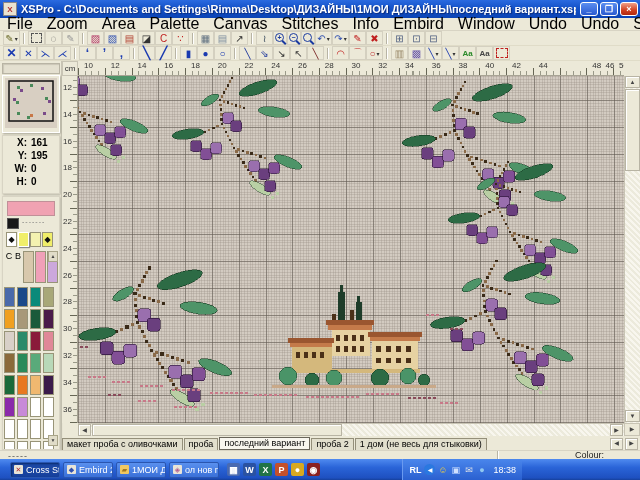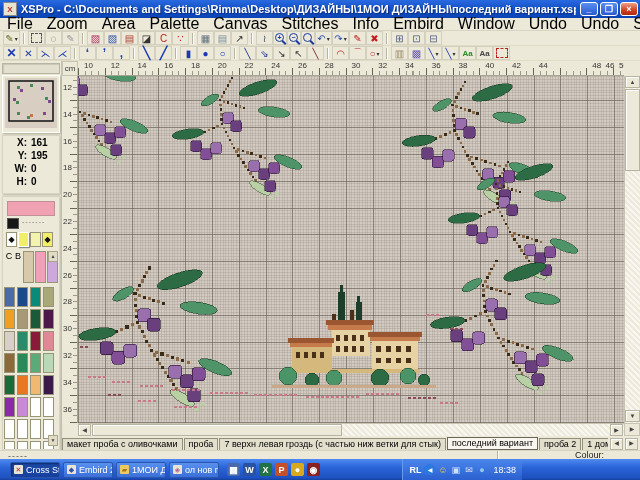--- a/index.html
+++ b/index.html
@@ -1044,21 +1044,20 @@
   <div class="hsb">
     <div class="sbtn" style="left:0;top:0;width:13px;height:12px;line-height:11px;">◀</div>
     <div class="sthumb" style="left:14px;top:0;width:250px;height:12px;"></div>
     <div class="sbtn" style="left:532px;top:0;width:13px;height:12px;line-height:11px;">▶</div>
   </div>
   <div class="sbcorner">▶</div>
 
   <div class="tabrow" id="tabrow">
       <span class="tab">макет проба с оливочками</span>
       <span class="tab">проба</span>
-      <span class="tab">7 верхн левая гроздь (с частью ниж ветки для стык)</span>
       <span class="tab active">последний вариант</span>
       <span class="tab">проба 2</span>
       <span class="tab">1 дом (не весь для стыковки)</span>
     </div>
   <div class="sbtn tabscroll" style="left:610px;">◀</div>
   <div class="sbtn tabscroll" style="left:625px;">▶</div>
 
   <div class="statusbar">
     <span class="statusl">-----</span>
     <span class="statusdiv"></span>

